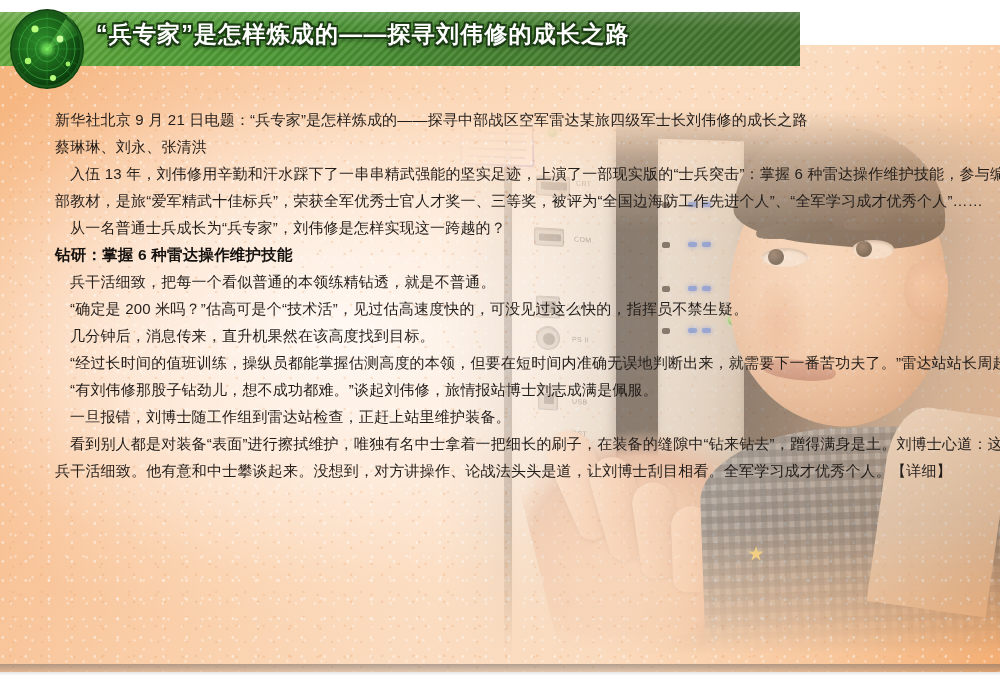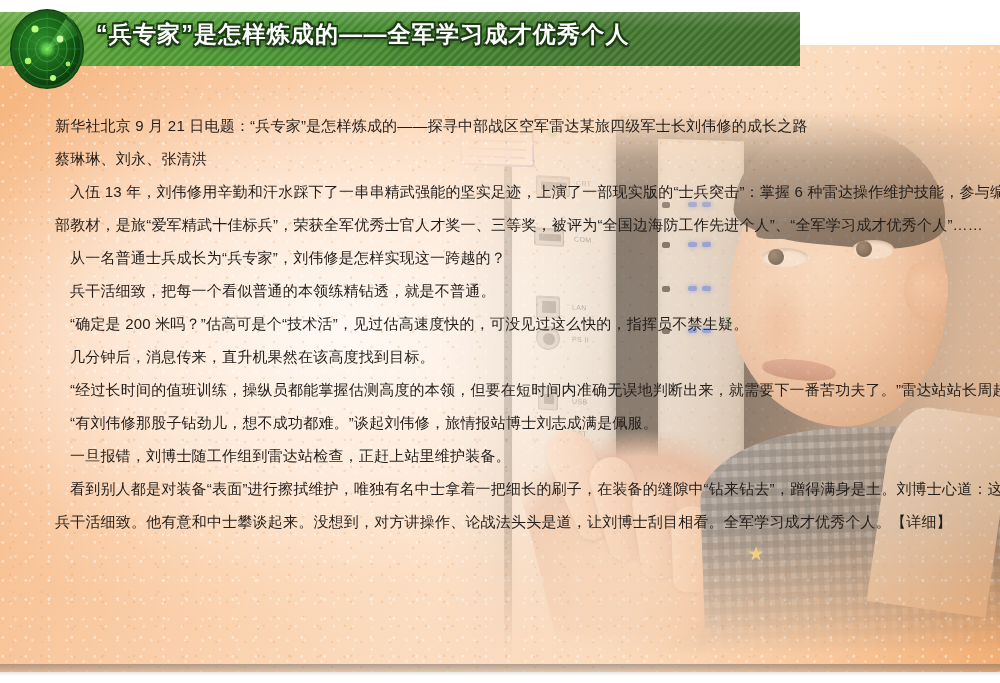--- a/index.html
+++ b/index.html
@@ -293,21 +293,20 @@
     width: 895px;
     z-index: 3;
   }
   .line {
     height: 27px;
     line-height: 27px;
     font-size: 15px;
     color: #231d1a;
     white-space: nowrap;
     letter-spacing: 0.2px;
-    margin-top: 6px;
   }
   .line.indent { text-indent: 15px; }
   .line.head {
     font-weight: bold;
     color: #15110e;
     font-size: 15.5px;
   }
 </style>
 </head>
 <body>
@@ -434,28 +433,29 @@
     <g>
       <circle cx="27" cy="23" r="3.6" fill="#b9ff7e"></circle>
       <circle cx="52" cy="33" r="3.4" fill="#ccffa0"></circle>
       <circle cx="20" cy="55" r="3.2" fill="#a9f76e"></circle>
       <circle cx="45" cy="72" r="3.0" fill="#b9ff7e"></circle>
       <circle cx="60" cy="58" r="2.4" fill="#9cf066"></circle>
     </g>
     <ellipse cx="39" cy="43" rx="34.5" ry="37.5" fill="none" stroke="#1b5a1b" stroke-width="2.4"></ellipse>
   </svg>
 
-  <div id="banner-title">“兵专家”是怎样炼成的——全军学习成才优秀个人</div>
+  <div id="banner-title">“兵专家”是怎样炼成的——探寻刘伟修的成长之路</div>
 
   <div id="article">
     <div class="line">新华社北京 9 月 21 日电题：“兵专家”是怎样炼成的——探寻中部战区空军雷达某旅四级军士长刘伟修的成长之路</div>
     <div class="line">蔡琳琳、刘永、张清洪</div>
     <div class="line indent">入伍 13 年，刘伟修用辛勤和汗水踩下了一串串精武强能的坚实足迹，上演了一部现实版的“士兵突击”：掌握 6 种雷达操作维护技能，参与编写多</div>
     <div class="line">部教材，是旅“爱军精武十佳标兵”，荣获全军优秀士官人才奖一、三等奖，被评为“全国边海防工作先进个人”、“全军学习成才优秀个人”……</div>
     <div class="line indent">从一名普通士兵成长为“兵专家”，刘伟修是怎样实现这一跨越的？</div>
+    <div class="line head">钻研：掌握 6 种雷达操作维护技能</div>
     <div class="line indent">兵干活细致，把每一个看似普通的本领练精钻透，就是不普通。</div>
     <div class="line indent">“确定是 200 米吗？”估高可是个“技术活”，见过估高速度快的，可没见过这么快的，指挥员不禁生疑。</div>
     <div class="line indent">几分钟后，消息传来，直升机果然在该高度找到目标。</div>
     <div class="line indent">“经过长时间的值班训练，操纵员都能掌握估测高度的本领，但要在短时间内准确无误地判断出来，就需要下一番苦功夫了。”雷达站站长周超说。</div>
     <div class="line indent">“有刘伟修那股子钻劲儿，想不成功都难。”谈起刘伟修，旅情报站博士刘志成满是佩服。</div>
     <div class="line indent">一旦报错，刘博士随工作组到雷达站检查，正赶上站里维护装备。</div>
     <div class="line indent">看到别人都是对装备“表面”进行擦拭维护，唯独有名中士拿着一把细长的刷子，在装备的缝隙中“钻来钻去”，蹭得满身是土。刘博士心道：这个</div>
     <div class="line">兵干活细致。他有意和中士攀谈起来。没想到，对方讲操作、论战法头头是道，让刘博士刮目相看。全军学习成才优秀个人。【详细】</div>
   </div>
 

